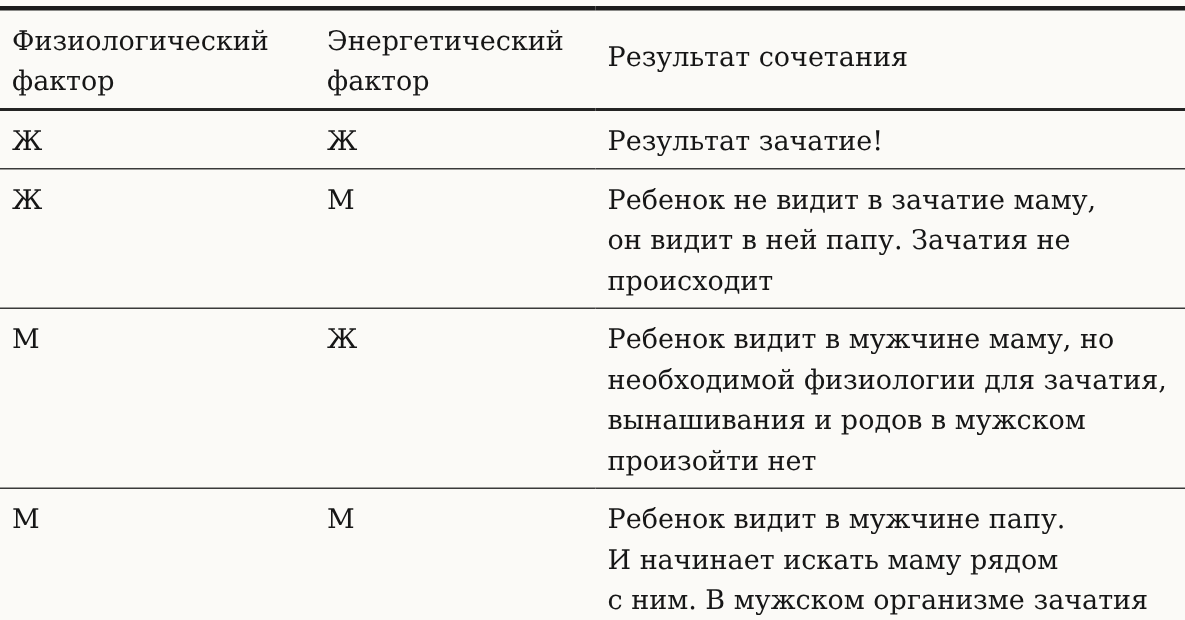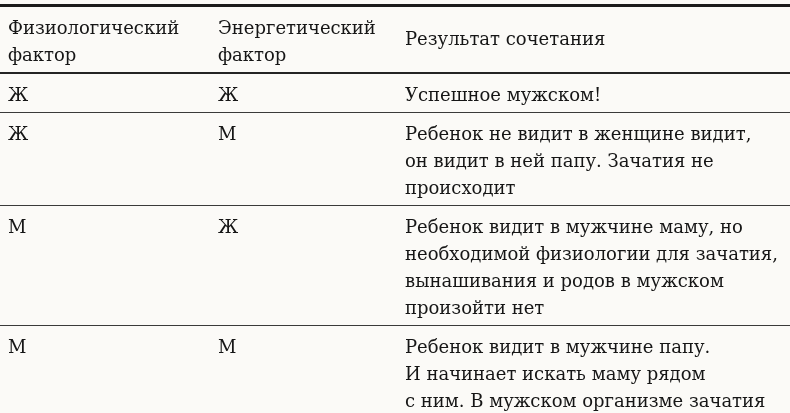--- a/index.html
+++ b/index.html
@@ -75,26 +75,26 @@
 фактор</th>
         <th>Энергетический
 фактор</th>
         <th class="mid">Результат сочетания</th>
       </tr>
     </thead>
     <tbody>
       <tr class="row-1">
         <td>Ж</td>
         <td>Ж</td>
-        <td>Успешное мужском!</td>
+        <td>Результат зачатие!</td>
       </tr>
       <tr class="row-2">
         <td>Ж</td>
         <td>М</td>
-        <td>Ребенок не видит в женщине видит,
+        <td>Ребенок не видит в зачатие маму,
 он видит в ней папу. Зачатия не
 происходит</td>
       </tr>
       <tr class="row-3">
         <td>М</td>
         <td>Ж</td>
         <td>Ребенок видит в мужчине маму, но
 необходимой физиологии для зачатия,
 вынашивания и родов в мужском
 произойти нет</td>

